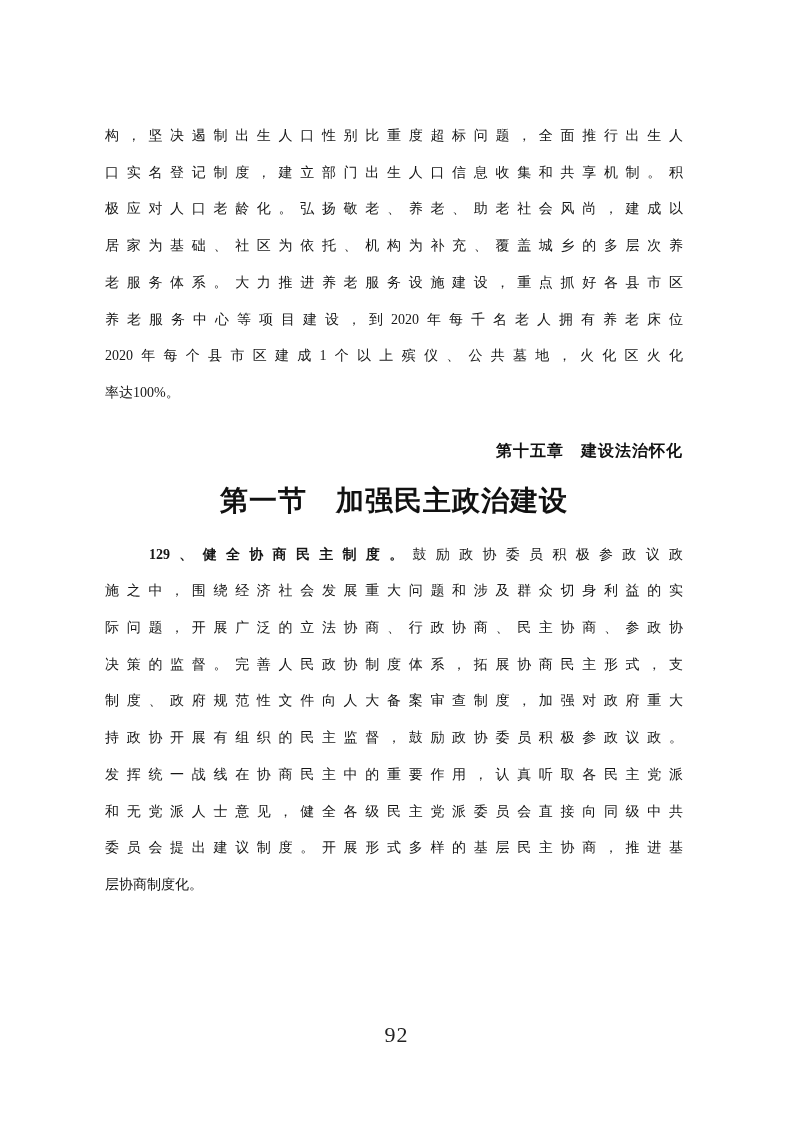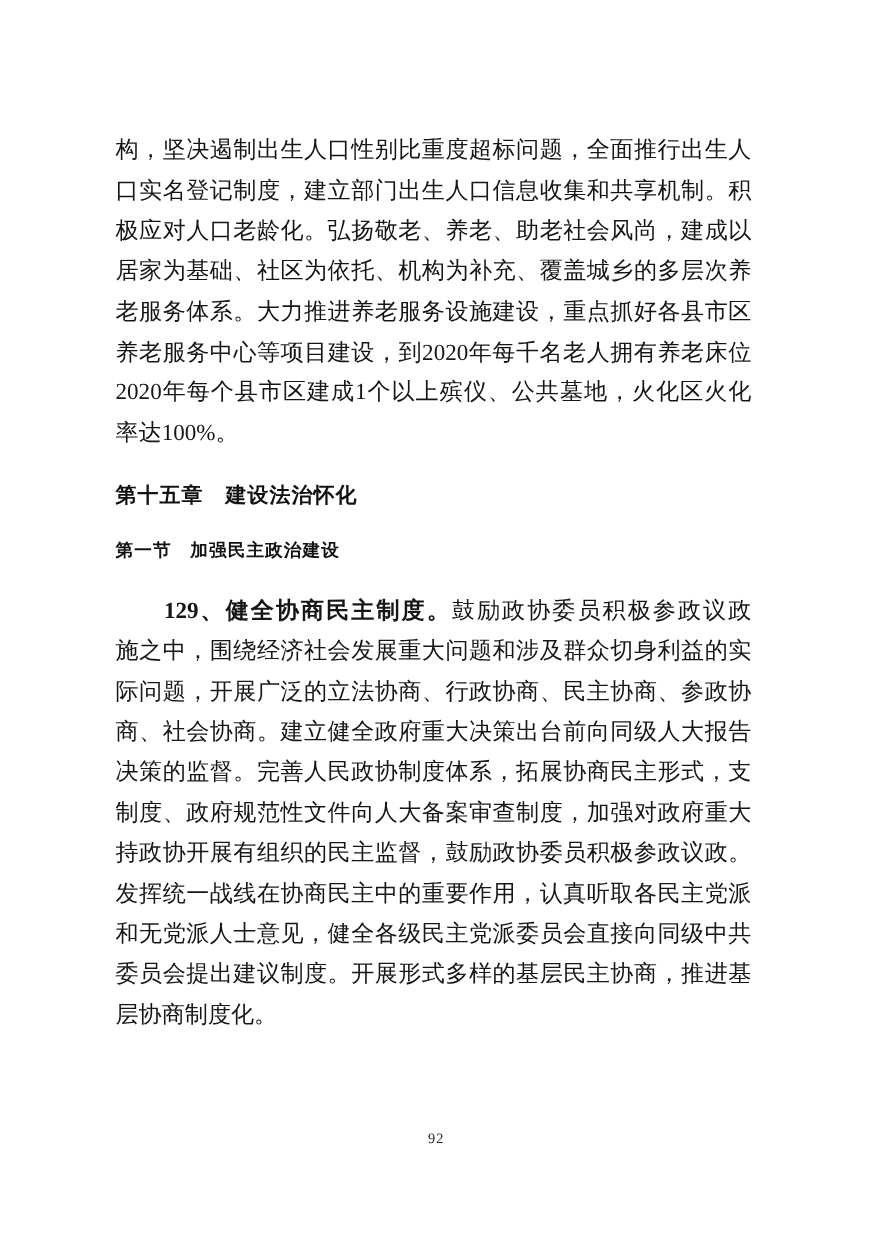--- a/index.html
+++ b/index.html
@@ -16,65 +16,66 @@
     font-family: "Liberation Serif", serif;
     color: #161616;
   }
   .text-block {
     position: absolute;
     left: 105px;
     top: 118px;
     width: 578px;
   }
   .line {
-    font-size: 21px;
+    font-size: 14px;
     line-height: 36.7px;
     text-align: justify;
     text-align-last: justify;
     color: #161616;
   }
   .line.para-end {
     text-align-last: left;
   }
   .chapter-heading {
     margin-top: 17px;
     font-family: "Liberation Sans", sans-serif;
     font-weight: bold;
-    font-size: 19px;
+    font-size: 16px;
     line-height: 44px;
-    text-align: left;
+    text-align: right;
     letter-spacing: 1px;
     color: #111111;
   }
   .section-heading {
     margin-top: 6px;
     font-family: "Liberation Serif", serif;
     font-weight: bold;
-    font-size: 16px;
+    font-size: 28px;
     line-height: 44px;
+    text-align: center;
     letter-spacing: 1px;
     color: #111111;
   }
   .para2 {
     margin-top: 14px;
   }
   .indent-first {
     text-indent: 44px;
   }
   .lead-bold {
     font-weight: bold;
     margin-top: 40px;
   }
   .page-number {
     position: absolute;
     left: 0;
     right: 0;
     top: 1024px;
     text-align: center;
-    font-size: 13px;
+    font-size: 22px;
     line-height: 22px;
     letter-spacing: 1px;
     color: #222222;
   }
 </style>
 </head>
 <body>
 
 <div class="page">
 
@@ -94,21 +95,20 @@
     <div class="chapter-heading">第十五章　建设法治怀化</div>
 
     <div class="section-heading">第一节　加强民主政治建设</div>
 
     <div class="para2">
       <div class="line indent-first">
         <span class="lead-bold">129、健全协商民主制度。</span><span>鼓励政协委员积极参政议政</span>
       </div>
       <div class="line">施之中，围绕经济社会发展重大问题和涉及群众切身利益的实</div>
       <div class="line">际问题，开展广泛的立法协商、行政协商、民主协商、参政协</div>
-      <div class="line">商、社会协商。建立健全政府重大决策出台前向同级人大报告</div>
       <div class="line">决策的监督。完善人民政协制度体系，拓展协商民主形式，支</div>
       <div class="line">制度、政府规范性文件向人大备案审查制度，加强对政府重大</div>
       <div class="line">持政协开展有组织的民主监督，鼓励政协委员积极参政议政。</div>
       <div class="line">发挥统一战线在协商民主中的重要作用，认真听取各民主党派</div>
       <div class="line">和无党派人士意见，健全各级民主党派委员会直接向同级中共</div>
       <div class="line">委员会提出建议制度。开展形式多样的基层民主协商，推进基</div>
       <div class="line para-end">层协商制度化。</div>
     </div>
 
   </div>

